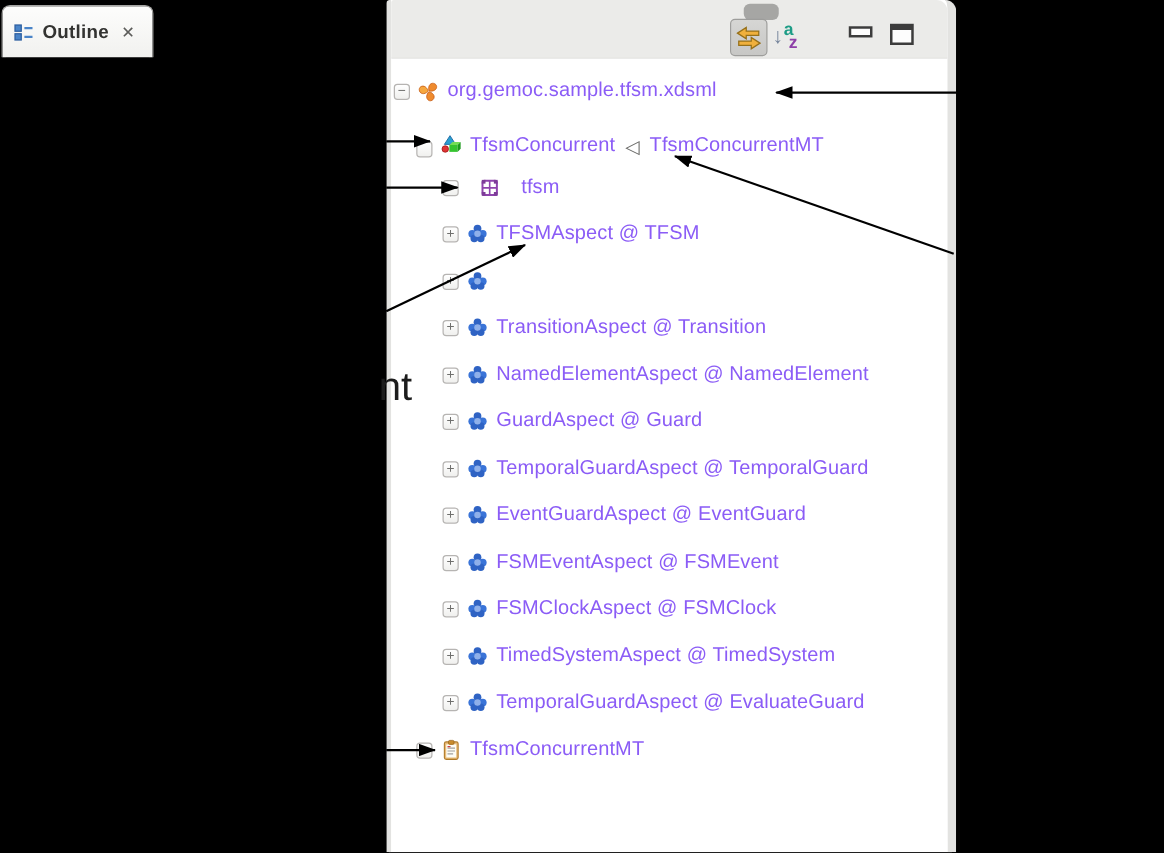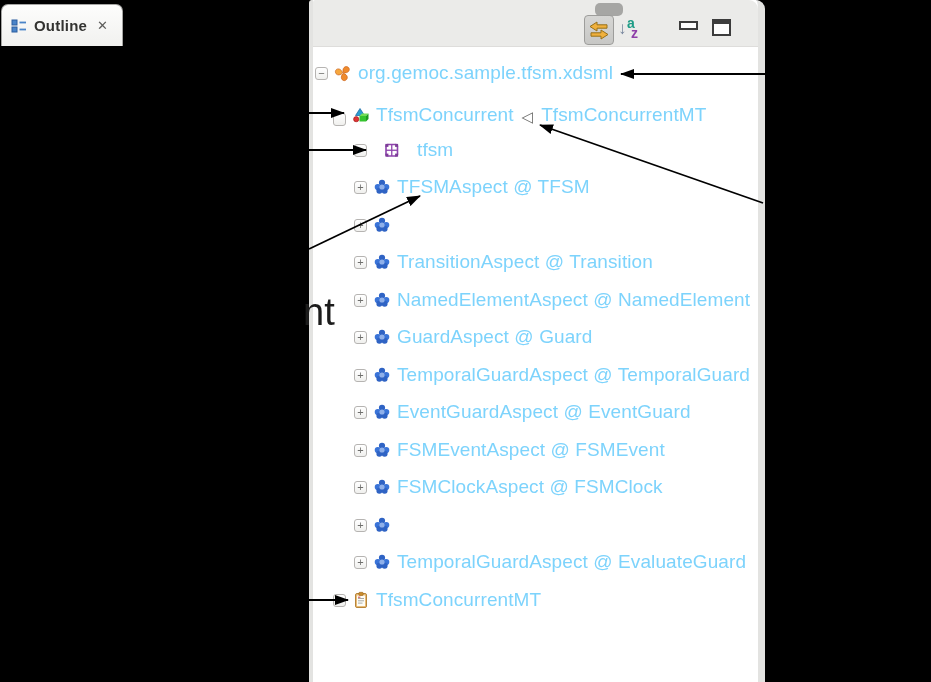--- a/index.html
+++ b/index.html
@@ -30,25 +30,25 @@
   .sort-z{position:absolute;left:13px;top:8px;font-size:14px;font-weight:bold;color:#8e3fa8;}
   #btn-min{left:679px;top:21px;width:19px;height:9px;border:2px solid #3c3c3c;background:#fdfdfd;box-sizing:border-box;}
   #btn-max{left:712px;top:19px;width:19px;height:17px;border:2px solid #3c3c3c;border-top-width:5px;
            background:#fdfdfd;box-sizing:border-box;}
   
   .tree-row{position:absolute;height:26px;display:flex;align-items:center;gap:6px;white-space:nowrap;}
   .expander{width:13px;height:13px;box-sizing:border-box;border:1px solid #b6b4b2;border-radius:3px;
             background:linear-gradient(#ffffff,#f0f0ee);color:#6f6f6d;font-size:11px;line-height:10px;
             text-align:center;flex:0 0 13px;}
   .t-icon{width:18px;height:18px;flex:0 0 18px;display:flex;align-items:center;justify-content:center;}
-  .t-label{font-size:19px;color:#7dd3fc;letter-spacing:.1px;}
+  .t-label{font-size:16px;color:#8b5cf6;letter-spacing:.1px;}
   .t-sep{font-size:15px;color:#6a6a68;margin:0 2px;}
   
   #arrow-layer{position:absolute;left:0;top:0;width:931px;height:682px;pointer-events:none;}
-  #cropped-text{position:absolute;left:303px;top:291px;font-size:38px;color:#1c1c1c;}
+  #cropped-text{position:absolute;left:303px;top:291px;font-size:32px;color:#1c1c1c;}
 </style>
 </head>
 <body>
 
 <div id="canvas">
 
   <div id="panel">
     <div id="header"></div>
   </div>
 
@@ -259,20 +259,21 @@
         <span class="t-icon">
   <svg width="18" height="18" viewBox="0 0 18 18">
     <circle cx="9" cy="4.8" r="3.1" fill="#2f63c4"></circle>
     <circle cx="4.8" cy="9" r="3.1" fill="#3a74d8"></circle>
     <circle cx="13.2" cy="9" r="3.1" fill="#3a74d8"></circle>
     <circle cx="6.4" cy="12.8" r="3" fill="#2f63c4"></circle>
     <circle cx="11.6" cy="12.8" r="3" fill="#2f63c4"></circle>
     <circle cx="9" cy="9" r="2.6" fill="#8fb0ea"></circle>
   </svg>
 </span>
+        <span class="t-label">TimedSystemAspect @ TimedSystem</span>
       </div>
       <div class="tree-row" style="left: 354px; top: 549px;">
         <span class="expander">+</span>
         <span class="t-icon">
   <svg width="18" height="18" viewBox="0 0 18 18">
     <circle cx="9" cy="4.8" r="3.1" fill="#2f63c4"></circle>
     <circle cx="4.8" cy="9" r="3.1" fill="#3a74d8"></circle>
     <circle cx="13.2" cy="9" r="3.1" fill="#3a74d8"></circle>
     <circle cx="6.4" cy="12.8" r="3" fill="#2f63c4"></circle>
     <circle cx="11.6" cy="12.8" r="3" fill="#2f63c4"></circle>

